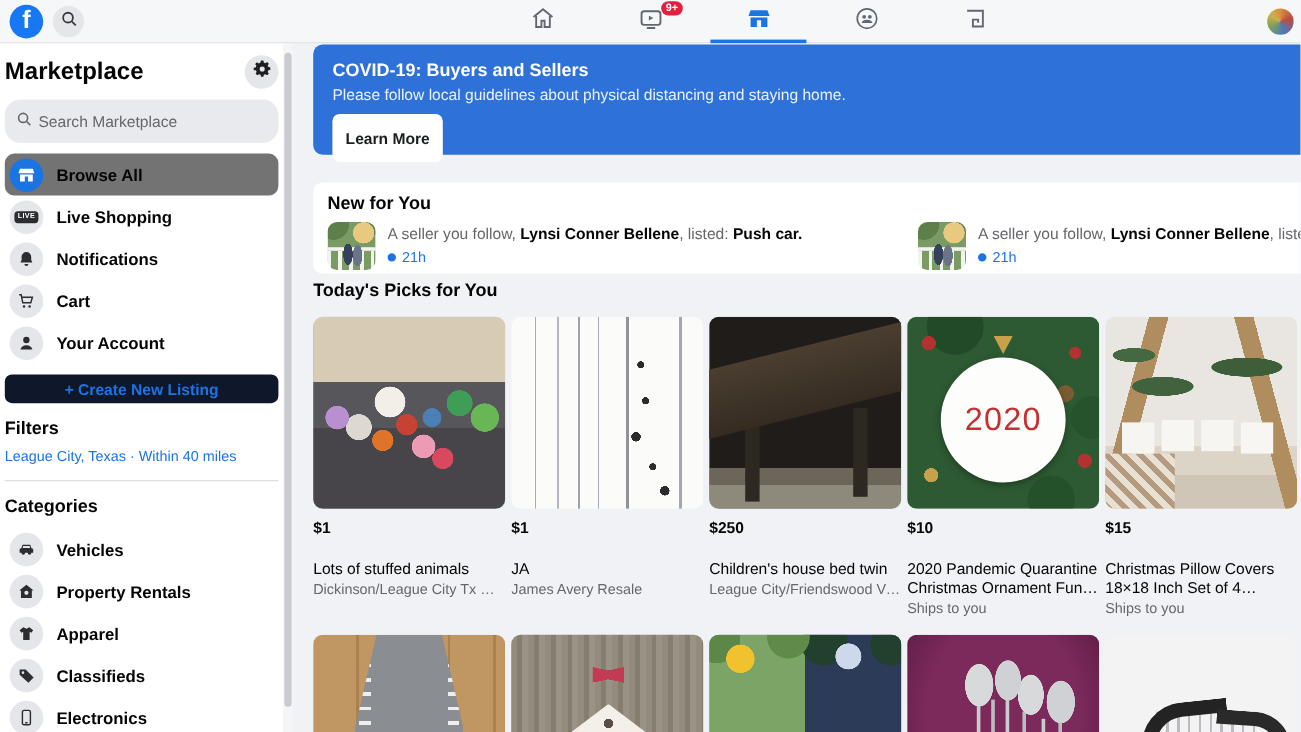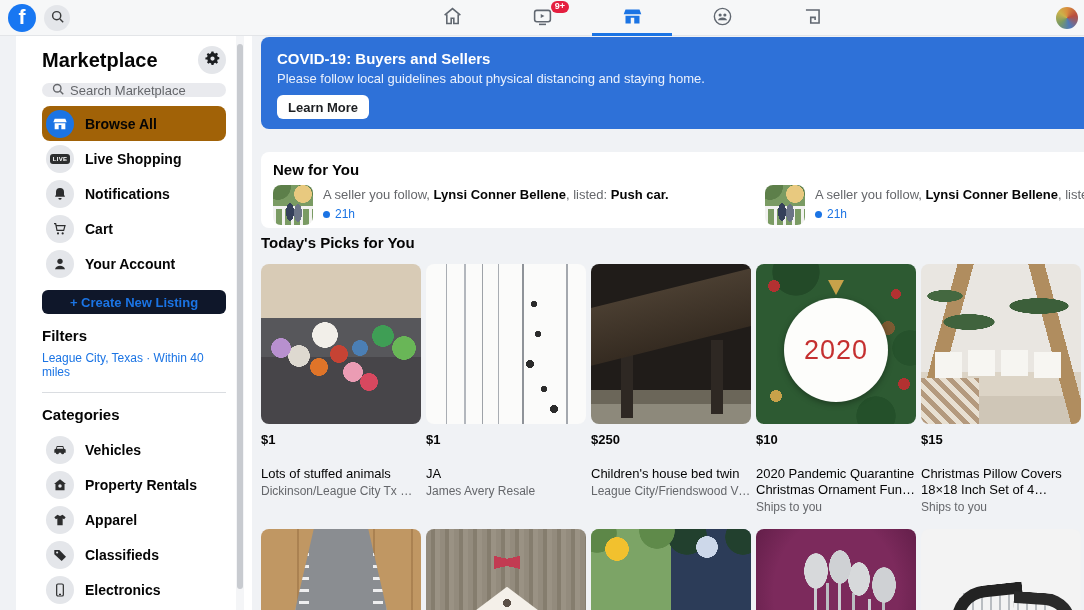--- a/index.html
+++ b/index.html
@@ -15,49 +15,49 @@
   .nav-search-btn { width:26px; height:26px; border-radius:50%; background:#e4e6ea; color:#3a3b3c; display:flex; align-items:center; justify-content:center; }
   .tabs { position:absolute; left:412px; top:0; width:440px; height:36px; display:flex; justify-content:space-between; }
   .tab { position:relative; width:80px; height:36px; display:flex; align-items:center; justify-content:center; color:#606770; }
   .tab svg { width:21px; height:21px; }
   .tab.active { color:#1b74e4; }
   .tabline { position:absolute; left:0; right:0; bottom:0; height:3px; background:#1b74e4; }
   .badge { position:absolute; top:1px; right:13px; background:#e41e3f; color:#fff; font-size:9px; font-weight:700; border-radius:8px; padding:1px 4px 2px; line-height:1; }
   .avatar { position:absolute; right:6px; top:7px; width:22px; height:22px; border-radius:50%; background:conic-gradient(#d98f3e,#b94d3e 20%,#4e79b8 45%,#7a9b63 65%,#cbb24a 85%,#d98f3e); }
 
   
-  .sidebar { position:absolute; left:16px; top:36px; bottom:0; width:236px; background:#fff; padding:10px 26px 0; z-index:20; }
+  .sidebar { position:absolute; left:0; top:36px; bottom:0; width:236px; background:#fff; padding:10px 4px 0; z-index:20; }
   .mk-head { display:flex; align-items:center; justify-content:space-between; }
   .mk-title { font-size:20px; font-weight:700; }
   .gear-btn { width:28px; height:28px; border-radius:50%; background:#e4e6ea; color:#1c1e21; display:flex; align-items:center; justify-content:center; }
   .gear-btn svg { width:17px; height:17px; }
-  .search-pill { margin-top:9px; height:14px; border-radius:13px; background:#e9eaee; display:flex; align-items:center; gap:6px; padding:0 10px; color:#65676b; }
+  .search-pill { margin-top:9px; height:36px; border-radius:13px; background:#e9eaee; display:flex; align-items:center; gap:6px; padding:0 10px; color:#65676b; }
   .search-pill input { border:none; outline:none; background:transparent; font-size:13px; font-family:inherit; color:#050505; width:170px; }
   .search-pill input::placeholder { color:#65676b; }
   .side-list { margin-top:9px; }
   .srow { display:flex; align-items:center; gap:11px; padding:3px 4px; border-radius:8px; height:35px; }
-  .srow.active { background:#a16207; }
+  .srow.active { background:#737373; }
   .circ { flex:0 0 28px; width:28px; height:28px; border-radius:50%; background:#e4e6ea; color:#2c2d2e; display:flex; align-items:center; justify-content:center; }
   .circ svg { width:16px; height:16px; }
   .srow.active .circ { background:#1b74e4; color:#fff; }
   .slabel { font-size:14px; font-weight:600; }
   .live-chip { background:#2c2d2e; color:#fff; font-size:6px; font-weight:700; border-radius:3px; padding:2px 3px; letter-spacing:.3px; }
   .create-btn { margin:9px 0 4px; height:24px; border-radius:6px; background:#0f172a; color:#1b74e4; font-size:13px; font-weight:600; display:flex; align-items:center; justify-content:center; }
   .sec-head { font-size:15px; font-weight:600; margin-top:13px; }
   .loc-link { font-size:12px; color:#1b74e4; margin-top:7px; }
   .divider { border-top:1px solid #dadde1; margin:13px 0 0; }
   .sb-scroll { position:absolute; left:236px; top:36px; bottom:0; width:8px; background:#f4f5f7; z-index:25; }
   .sb-thumb { position:absolute; left:1px; top:8px; width:6px; height:545px; border-radius:3px; background:#c8cbd0; }
 
   
   .main { position:absolute; left:244px; right:0; top:36px; bottom:0; overflow:hidden; padding-left:17px; background:#f0f2f5; }
   .covid { margin-top:1px; height:92px; background:#2e71d8; border-radius:8px 0 0 8px; color:#fff; padding:13px 16px; }
   .covid-title { font-size:15px; font-weight:700; }
   .covid-body { font-size:13px; margin-top:4px; color:#eaf1fd; }
-  .covid-btn { display:inline-flex; align-items:center; margin-top:9px; background:#fff; color:#1c1e21; border:none; border-radius:6px; height:24px; padding:0 11px; font-size:13px; font-weight:600; font-family:inherit; }
+  .covid-btn { display:inline-flex; align-items:center; margin-top:9px; background:#fff; color:#1c1e21; border:none; border-radius:6px; height:40px; padding:0 11px; font-size:13px; font-weight:600; font-family:inherit; }
 
   .nfy { margin-top:23px; background:#fff; border-radius:8px 0 0 8px; height:76px; padding:9px 12px; overflow:hidden; }
   .nfy-head { font-size:15px; font-weight:700; }
   .nfy-items { display:flex; margin-top:7px; }
   .notif { display:flex; gap:10px; width:492px; flex:0 0 492px; }
   .thumb { width:40px; height:40px; border-radius:8px; flex:0 0 40px; }
   .ntext { font-size:13px; margin-top:2px; color:#65676b; white-space:nowrap; overflow:hidden; }
   .ntext .b { font-weight:700; color:#050505; }
   .ntime { display:flex; align-items:center; gap:5px; margin-top:5px; font-size:12px; color:#1b74e4; }
   .dot { width:7px; height:7px; border-radius:50%; background:#1b74e4; }

